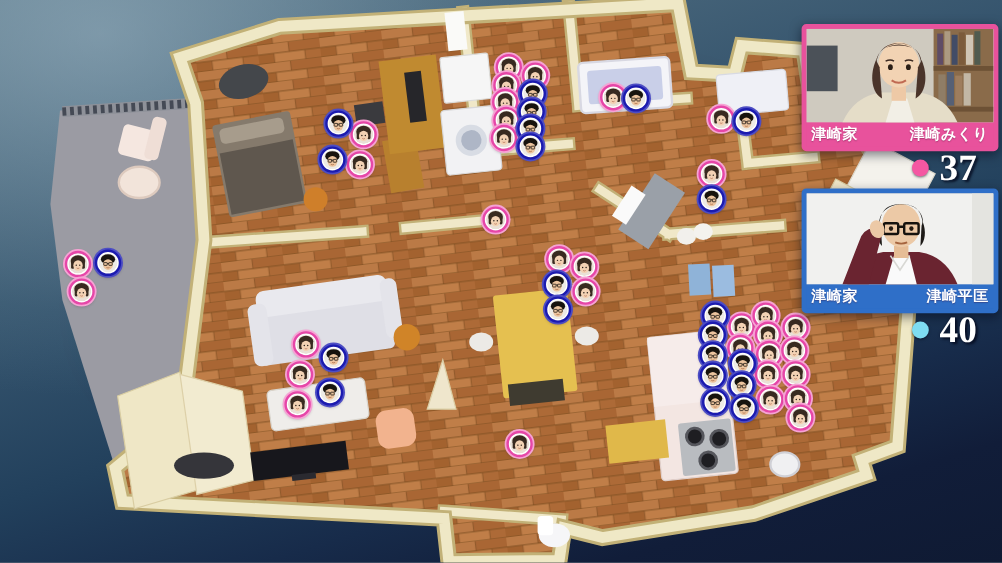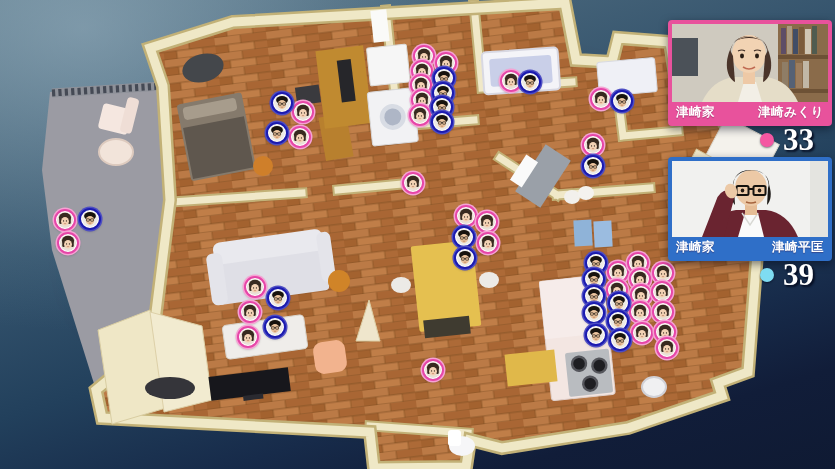--- a/index.html
+++ b/index.html
@@ -525,21 +525,21 @@
         <path d="M82,27 Q85,25 89,27" stroke="#3c2a22" stroke-width="1.2" fill="none"></path>
         <path d="M71,43 Q77,47 83,43" stroke="#c06a52" stroke-width="1.6" fill="none"></path>
       </svg>
       <div class="label-bar">
         <span>津崎家</span>
         <span>津崎みくり</span>
       </div>
     </div>
     <div class="count-row">
       <span class="count-dot"></span>
-      <span class="count-num">33</span>
+      <span class="count-num">37</span>
     </div>
   </div>
 
   <div class="panel" style="left: 668px; top: 157px; --ac: #2f6fc8; --dot: #7edcf2;">
     <div class="card">
       <svg class="portrait" width="156" height="76" viewBox="0 0 156 76">
         <rect width="156" height="76" fill="#f1f1ef"></rect>
         <rect x="138" y="0" width="18" height="76" fill="#e4e4e0"></rect>
         <path d="M34,76 Q44,52 64,49 L94,49 Q116,52 126,76 Z" fill="#6a2430"></path>
         <path d="M66,76 L73,52 L86,52 L92,76 Z" fill="#fafafa"></path>
@@ -558,16 +558,16 @@
         <path d="M30,76 L44,40 Q47,30 56,29 L63,34 L52,76 Z" fill="#6a2430"></path>
         <ellipse cx="59" cy="30" rx="6" ry="7.5" fill="#ecc9a6" transform="rotate(-20 59 30)"></ellipse>
       </svg>
       <div class="label-bar">
         <span>津崎家</span>
         <span>津崎平匡</span>
       </div>
     </div>
     <div class="count-row">
       <span class="count-dot"></span>
-      <span class="count-num">39</span>
+      <span class="count-num">40</span>
     </div>
   </div>
 </div>
 
 </body></html>

